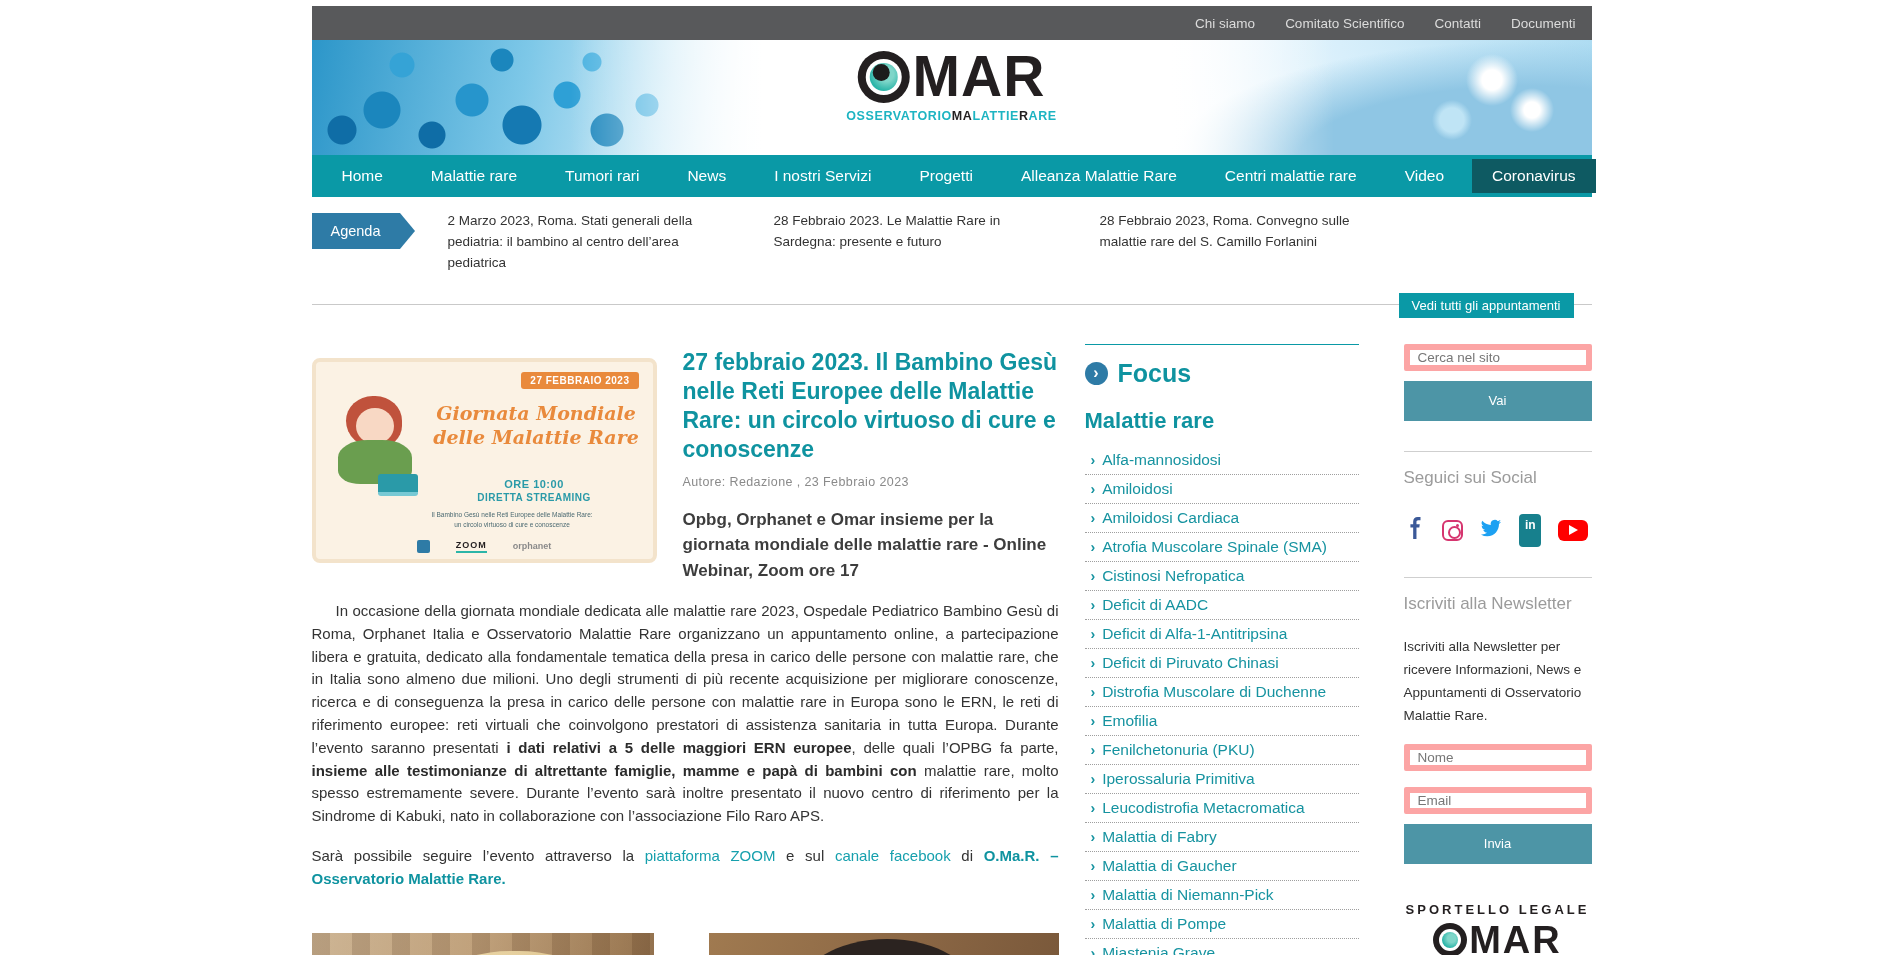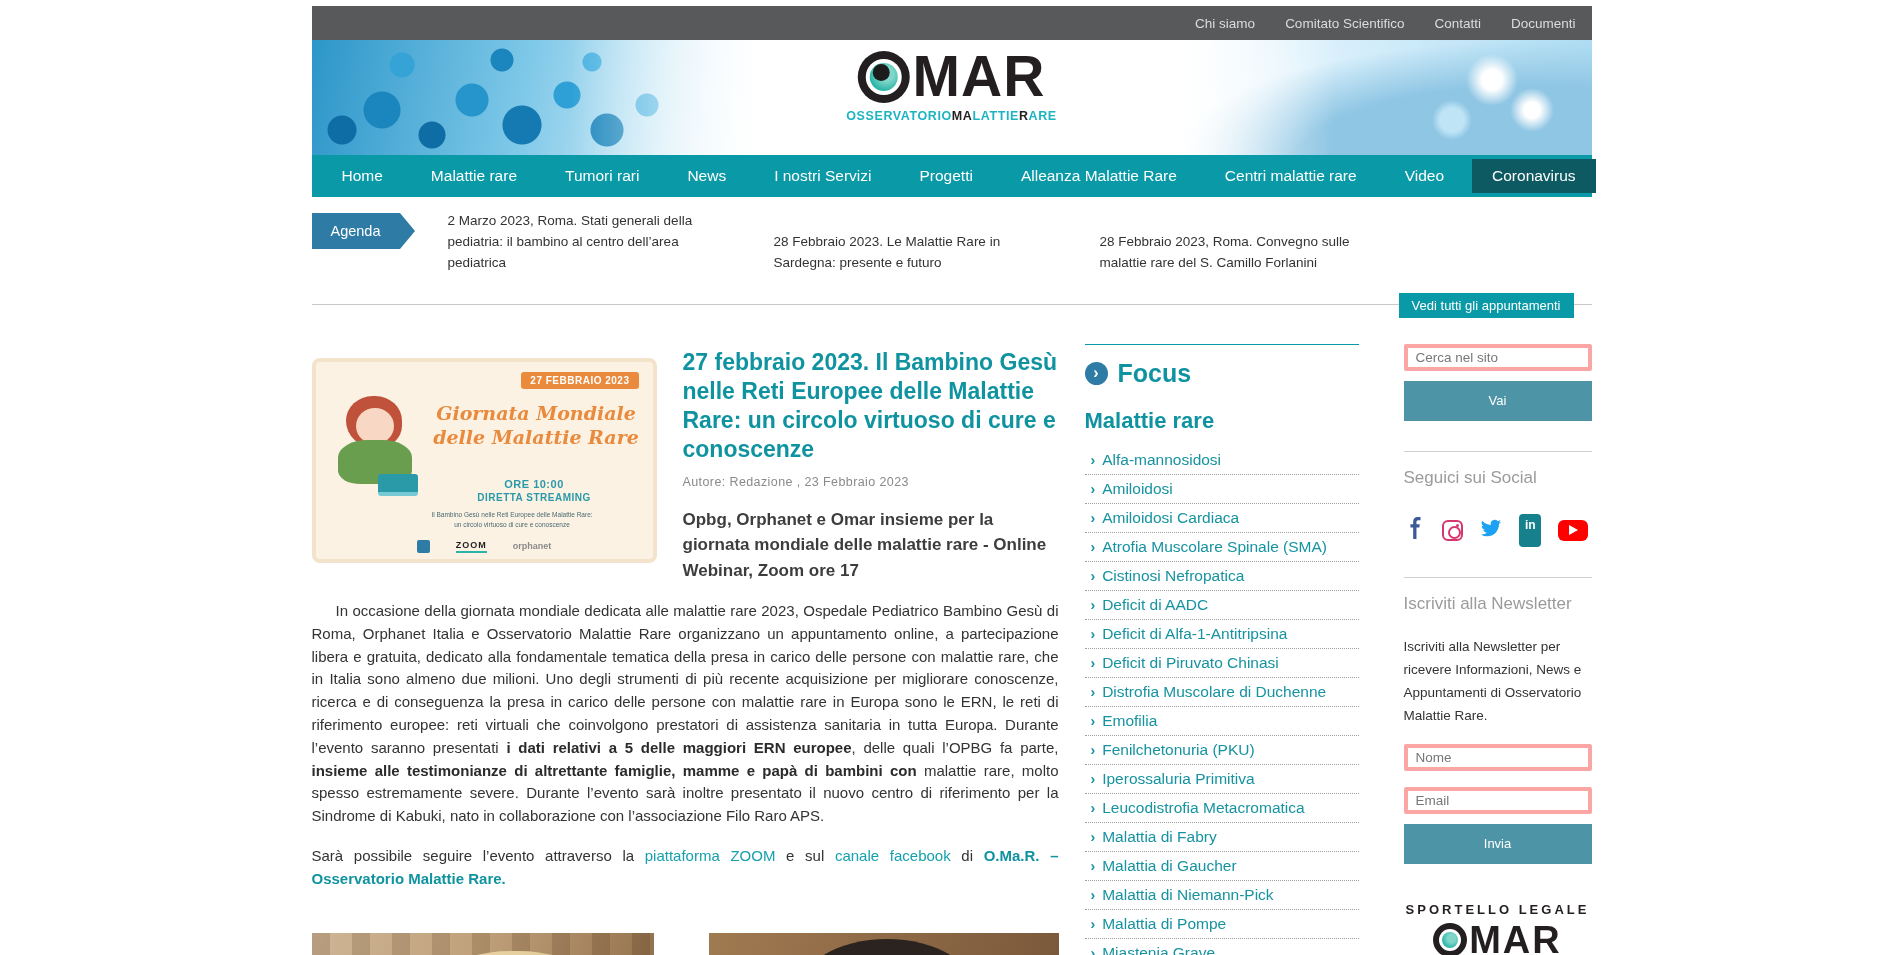--- a/index.html
+++ b/index.html
@@ -54,21 +54,21 @@
               cursor:pointer; white-space:nowrap; }
   .nav-item.active { background:#0e5a62; }
 
   
   .agenda-row { display:flex; align-items:flex-start; margin-top:12px; }
   .agenda-ribbon { position:relative; background:#2e7ba6; color:#fff; font-size:14.5px;
                    width:88px; height:36px; line-height:36px; text-align:center; margin-top:4px; }
   .agenda-ribbon::after { content:""; position:absolute; left:88px; top:0; width:0; height:0;
                    border-top:18px solid transparent; border-bottom:18px solid transparent;
                    border-left:15px solid #2e7ba6; }
-  .agenda-items { display:flex; gap:46px; margin-left:48px; margin-top:2px;align-items:flex-end; }
+  .agenda-items { display:flex; gap:46px; margin-left:48px; margin-top:2px; }
   .agenda-item { width:280px; font-size:13.5px; color:#333; line-height:1.55; cursor:pointer; }
 
   
   .rule-row { position:relative; height:36px; margin-top:14px; }
   .rule-row hr { border:none; border-top:1px solid #c9c9c9; position:absolute; left:0; right:0; top:16px; }
   .see-all-btn { position:absolute; right:18px; top:5px; background:#0a99a6; color:#fff;
                  font-size:13px; padding:5px 13px; cursor:pointer; }
 
   
   .main { display:flex; margin-top:20px; }
@@ -136,21 +136,21 @@
   .focus-icon { width:23px; height:23px; border-radius:50%; background:#2e7ba6; color:#fff;
                 font-weight:bold; font-size:16px; text-align:center; line-height:21px; }
   .focus-title { color:#0f93a0; font-size:25px; font-weight:bold; }
   .focus-sub { color:#0f93a0; font-size:22px; font-weight:bold; margin-top:20px; }
   .focus-list { list-style:none; margin-top:12px; }
   .focus-list li { display:flex; align-items:baseline; gap:7px; padding:5px 0 5px 6px;
                    border-bottom:1px dotted #9f9f9f; color:#1693a0; font-size:15.5px; cursor:pointer; }
   .focus-list li .chev { font-weight:bold; font-size:14px; }
 
   
-  .rail-input { width:100%; height:27px; border:4px solid #fca5a5; border-radius:2px;
+  .rail-input { width:100%; height:27px; border:6px solid #fca5a5; border-radius:2px;
                 font-size:13.5px; color:#555; padding:0 8px; outline:none;
                 font-family:"Liberation Sans", sans-serif; }
   .rail-input::placeholder { color:#777; }
   .rail-btn { width:100%; height:40px; background:#4d95a6; color:#fff; font-size:13px;
               border:none; margin-top:10px; cursor:pointer; font-family:"Liberation Sans", sans-serif; }
   .rail-hr { border:none; border-top:1px solid #cfcfcf; margin-top:30px; }
   .rail-h { color:#9b9b9b; font-size:17px; margin-top:16px; }
   .social-row { display:flex; justify-content:space-between; align-items:center; margin-top:26px; padding-right:4px; }
   .social-row > * { cursor:pointer; }
   .ig-icon { width:21px; height:21px; border:2px solid #d6356f; border-radius:6px; position:relative; }

